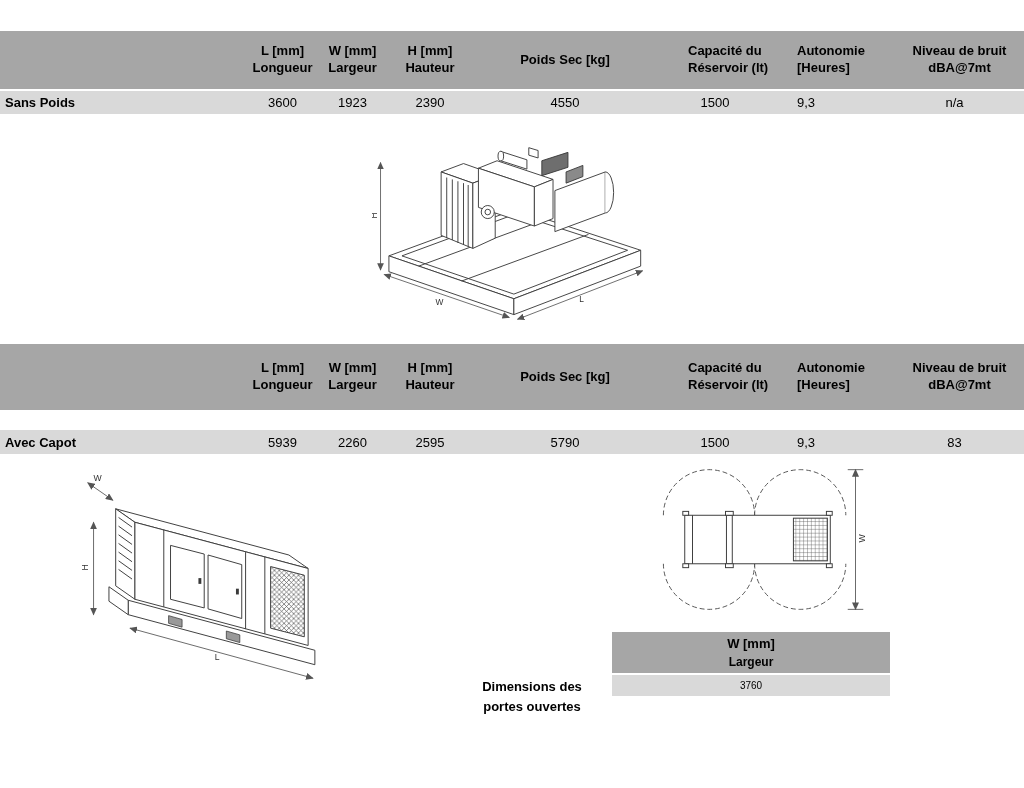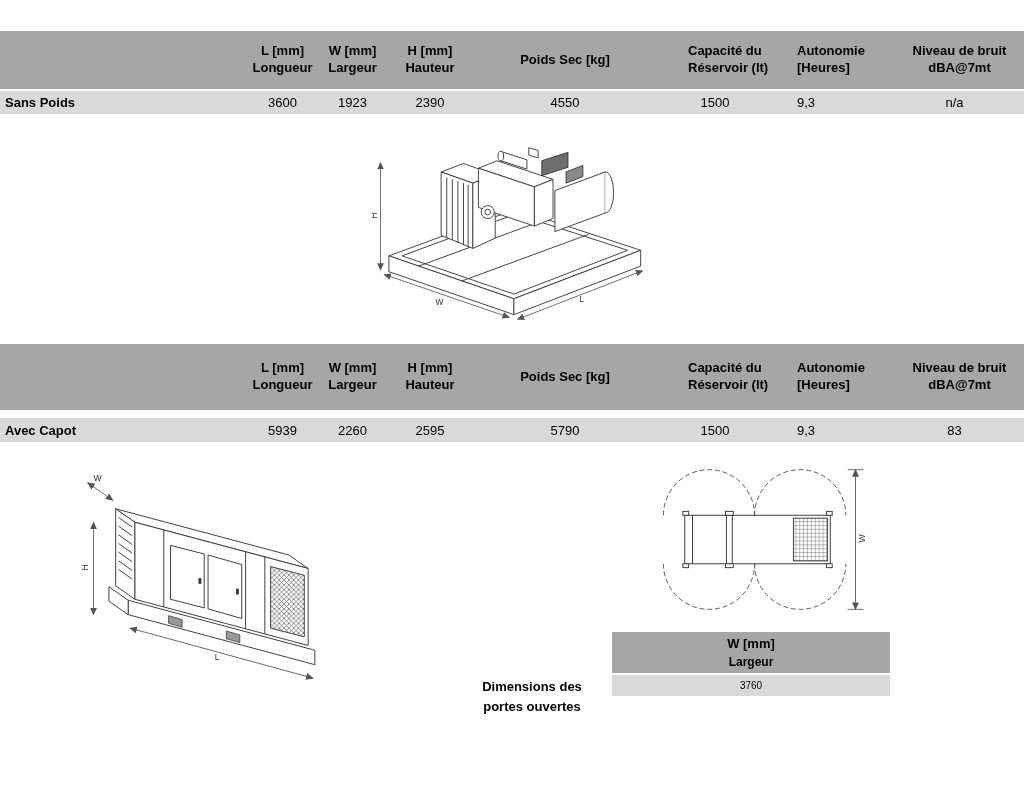--- a/index.html
+++ b/index.html
@@ -9,21 +9,21 @@
   .title-bar{position:absolute;top:4px;left:0;width:1024px;height:24px;background:#C00000;
              color:#fff;font-weight:bold;font-size:15px;line-height:24px;padding-left:5px;
              box-sizing:border-box;border-top:1px solid #7f0000;}
 
   .spec-table{position:absolute;left:0;width:1024px;}
   .t1{top:31px;} .t2{top:344px;}
   .thead,.trow{display:grid;grid-template-columns:240px 85px 55px 100px 170px 130px 115px 129px;}
   .thead{background:#A6A6A6;height:58px;}
   .t2 .thead{height:66px;}
   .trow{background:#D9D9D9;height:23px;align-items:center;font-size:13px;margin-top:2px;}
-  .t2 .trow{margin-top:8px;height:24px;}
+  .t2 .trow{margin-top:20px;height:24px;}
   .hc{display:flex;flex-direction:column;justify-content:center;text-align:center;
       font-weight:bold;line-height:1.3;}
   .hc .h1{font-size:13px;}
   .hc .h2{font-size:13px;}
   .hc.al{align-items:flex-start;text-align:left;}
   .hc.pad-cap{padding-left:38px;box-sizing:border-box;text-align:center;}
   .hc.pad-auto{padding-left:17px;box-sizing:border-box;}
   .cell.label{font-weight:bold;padding-left:5px;}
   .cell.num{text-align:center;}
   .cell.auto{text-align:left;padding-left:17px;}

